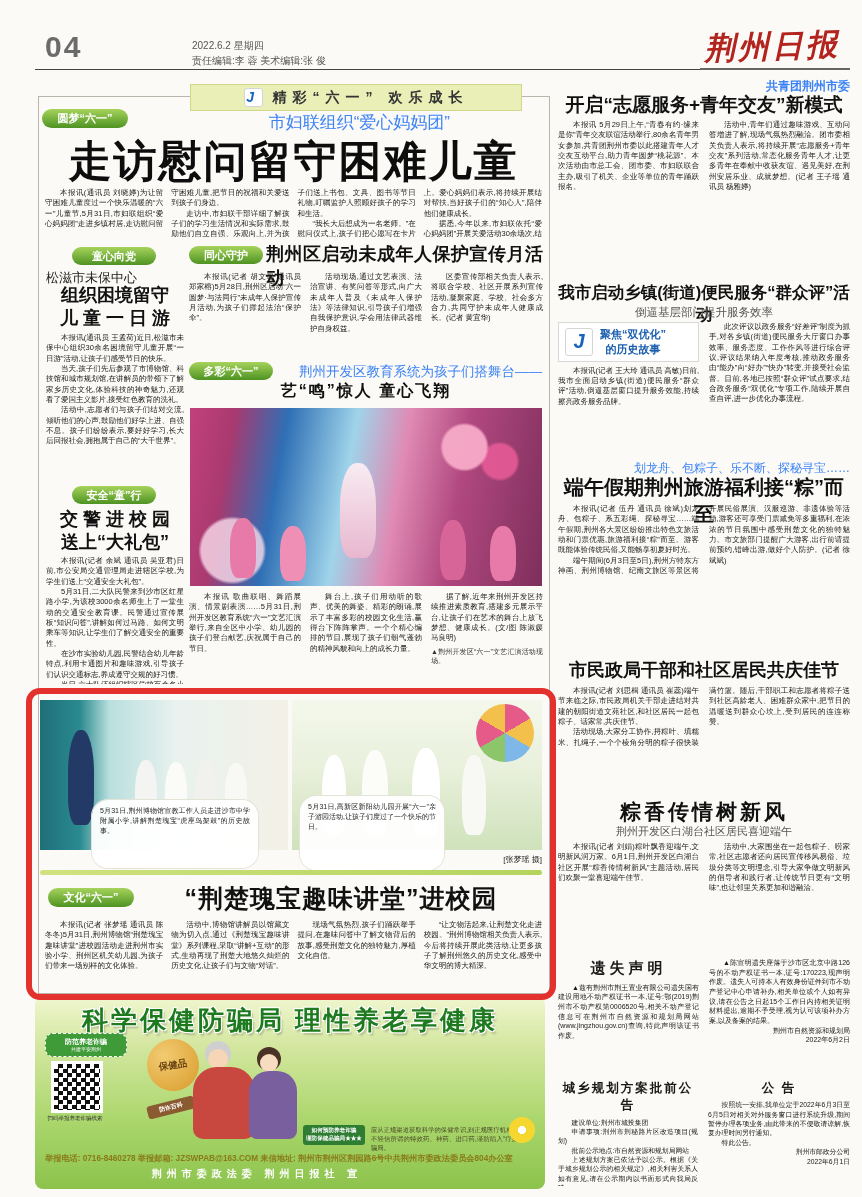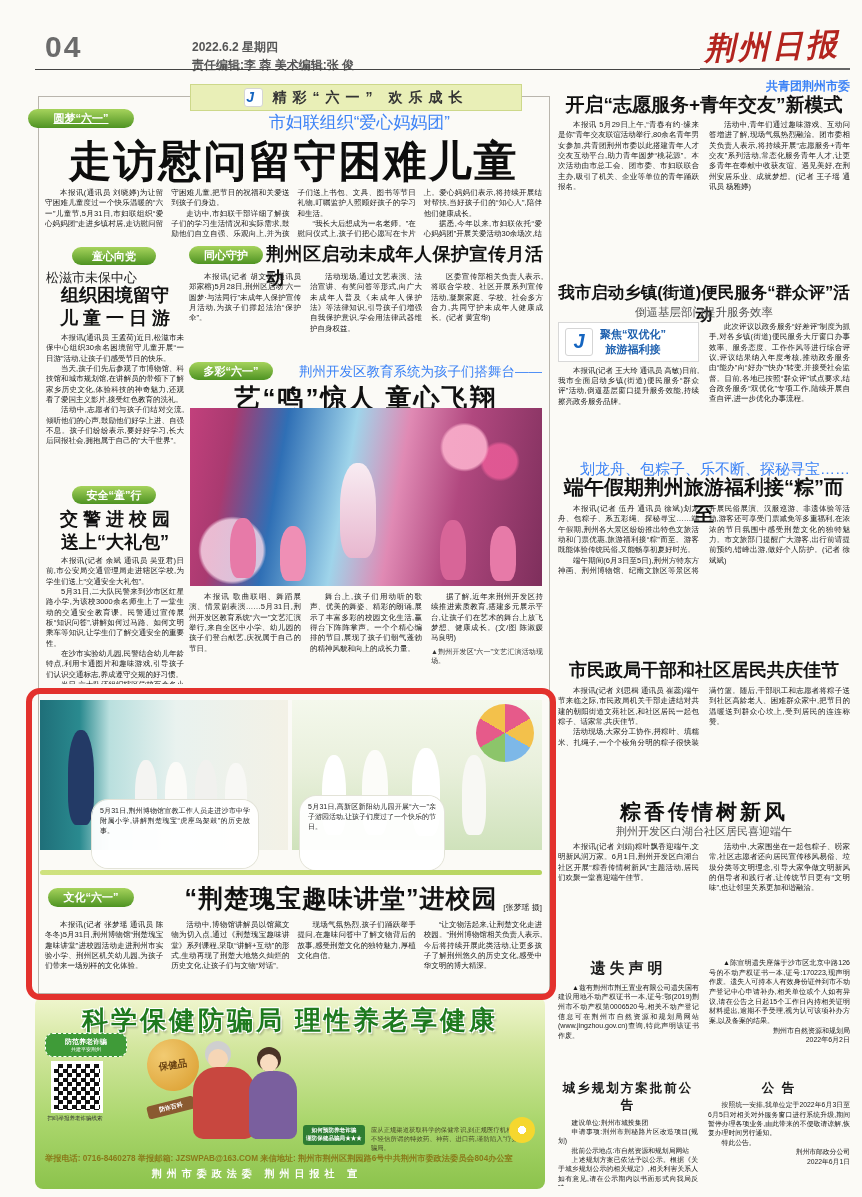--- a/index.html
+++ b/index.html
@@ -2,21 +2,21 @@
 <html><head>
 <meta charset="utf-8">
 <style>
   html,body{margin:0;padding:0;}
   body{width:862px;height:1197px;position:relative;background:#fbfaf6;
        font-family:"Liberation Sans",sans-serif;color:#1a1a1a;overflow:hidden;}
   .abs{position:absolute;}
   
   .pagenum{font-size:30px;font-weight:700;color:#6b6b6b;letter-spacing:2px;}
   .secttl{font-size:27px;font-weight:700;color:#5f5f5f;letter-spacing:10px;}
-  .dateline{font-size:12px;color:#555;line-height:1.5;font-weight:bold;}
+  .dateline{font-size:10px;color:#555;line-height:1.5;}
   .masthead{font-size:31px;font-weight:900;color:#b3241f;font-style:italic;
             font-family:"Liberation Serif",serif;letter-spacing:3px;transform:rotate(-2deg);}
   .headrule{border-top:1.6px solid #444;}
   .mastrule{border-top:2.5px solid #666;}
   
   .frame{border:1px solid #b9b5ad;}
   
   .badge{background:linear-gradient(180deg,#a6d35c,#4e9322);color:#fff;font-weight:700;
          border-radius:999px;text-align:center;display:flex;align-items:center;justify-content:center;}
   .banner{background:#e9efb7;border:1px solid #cdd88a;display:flex;align-items:center;
@@ -100,21 +100,21 @@
 <div class="abs headrule" style="left:35px;top:69px;width:690px;"></div>
 <div class="abs mastrule" style="left:700px;top:68px;width:150px;"></div>
 
 <div class="abs frame" style="left:38px;top:96px;width:510px;height:896px;"></div>
 
 <div class="abs banner" style="left:190px;top:84px;width:330px;height:25px;">
   <span class="jlogo">J</span>
   <span data-bind="special.banner_label">精彩“六一” 欢乐成长</span>
 </div>
 
-<div class="abs badge" style="left:28px;top:109px;width:106px;height:19px;font-size:11px;text-decoration:underline;" data-bind="special.lead.badge">圆梦“六一”</div>
+<div class="abs badge" style="left:42px;top:109px;width:86px;height:19px;font-size:11px;" data-bind="special.lead.badge">圆梦“六一”</div>
 <div class="abs kicker" style="left:150px;top:111px;width:300px;font-size:17px;" data-bind="special.lead.kicker">市妇联组织“爱心妈妈团”</div>
 <div class="abs mainhl" style="left:45px;top:133px;width:497px;font-size:43px;" data-bind="special.lead.headline">走访慰问留守困难儿童</div>
 <div class="abs news c4" style="left:45px;top:188px;width:497px;height:56px;">
   <div data-bind-list="special.lead.cols"><p>本报讯(通讯员 刘晓婷)为让留守困难儿童度过一个快乐温暖的“六一”儿童节,5月31日,市妇联组织“爱心妈妈团”走进乡镇村居,走访慰问留守困难儿童,把节日的祝福和关爱送到孩子们身边。</p><p>走访中,市妇联干部详细了解孩子们的学习生活情况和实际需求,鼓励他们自立自强、乐观向上,并为孩子们送上书包、文具、图书等节日礼物,叮嘱监护人照顾好孩子的学习和生活。</p><p>“我长大后想成为一名老师。”在慰问仪式上,孩子们把心愿写在卡片上。爱心妈妈们表示,将持续开展结对帮扶,当好孩子们的“知心人”,陪伴他们健康成长。</p><p>据悉,今年以来,市妇联依托“爱心妈妈团”开展关爱活动30余场次,结对帮扶留守困难儿童200余名,用实际行动为孩子们撑起一片爱的天空。(记者 李莉 黄宜华)</p></div>
 </div>
 
 <div class="abs badge" style="left:72px;top:247px;width:84px;height:18px;font-size:11px;" data-bind="special.left1.badge">童心向党</div>
 <div class="abs" style="left:46px;top:269px;width:138px;font-size:13px;color:#222;" data-bind="special.left1.kicker">松滋市未保中心</div>
 <div class="abs hl" style="left:46px;top:284px;width:138px;font-size:18px;line-height:1.25;">
   <span style="display:block;" data-bind="special.left1.headline_line1">组织困境留守</span>
@@ -134,21 +134,21 @@
 </div>
 
 <div class="abs badge" style="left:189px;top:246px;width:74px;height:18px;font-size:11px;" data-bind="special.protect.badge">同心守护</div>
 <div class="abs hl" style="left:266px;top:242px;width:278px;font-size:18px;text-align:left;letter-spacing:.5px;" data-bind="special.protect.headline">荆州区启动未成年人保护宣传月活动</div>
 <div class="abs news c3" style="left:189px;top:272px;width:354px;height:82px;">
   <div data-bind-list="special.protect.cols"><p>本报讯(记者 胡文馨 通讯员 郑家榕)5月28日,荆州区启动“六一圆梦·与法同行”未成年人保护宣传月活动,为孩子们撑起法治“保护伞”。</p><p>活动现场,通过文艺表演、法治宣讲、有奖问答等形式,向广大未成年人普及《未成年人保护法》等法律知识,引导孩子们增强自我保护意识,学会用法律武器维护自身权益。</p><p>区委宣传部相关负责人表示,将联合学校、社区开展系列宣传活动,凝聚家庭、学校、社会多方合力,共同守护未成年人健康成长。(记者 黄宜华)</p></div>
 </div>
 
 <div class="abs badge" style="left:189px;top:362px;width:84px;height:18px;font-size:11px;" data-bind="special.art.badge">多彩“六一”</div>
 <div class="abs kicker" style="left:280px;top:363px;width:262px;font-size:13.5px;" data-bind="special.art.kicker">荆州开发区教育系统为孩子们搭舞台——</div>
-<div class="abs hl" style="left:189px;top:381px;width:354px;font-size:26px;letter-spacing:2px;" data-bind="special.art.headline">艺“鸣”惊人 童心飞翔</div>
+<div class="abs hl" style="left:189px;top:381px;width:354px;font-size:16px;letter-spacing:2px;" data-bind="special.art.headline">艺“鸣”惊人 童心飞翔</div>
 <div class="photo photo-stage" style="left:190px;top:408px;width:352px;height:178px;">
   <div class="fig" style="left:150px;top:55px;width:36px;height:95px;background:linear-gradient(180deg,#f8ecf2,#e8b7cf);"></div>
   <div class="fig" style="left:40px;top:110px;width:26px;height:60px;background:#e77aa8;"></div>
   <div class="fig" style="left:90px;top:118px;width:26px;height:55px;background:#ef8fb5;"></div>
   <div class="fig" style="left:250px;top:112px;width:26px;height:60px;background:#d86598;"></div>
   <div class="fig" style="left:300px;top:118px;width:26px;height:55px;background:#e77aa8;"></div>
 </div>
 <div class="abs news c3" style="left:189px;top:592px;width:354px;height:100px;">
   <div data-bind-list="special.art.cols"><p>本报讯 歌曲联唱、舞蹈展演、情景剧表演……5月31日,荆州开发区教育系统“六一”文艺汇演举行,来自全区中小学、幼儿园的孩子们登台献艺,庆祝属于自己的节日。</p><p>舞台上,孩子们用动听的歌声、优美的舞姿、精彩的朗诵,展示了丰富多彩的校园文化生活,赢得台下阵阵掌声。一个个精心编排的节目,展现了孩子们朝气蓬勃的精神风貌和向上的成长力量。</p><p>据了解,近年来荆州开发区持续推进素质教育,搭建多元展示平台,让孩子们在艺术的舞台上放飞梦想、健康成长。(文/图 陈淑媛 马良明)</p></div>
   <p class="note" data-bind="special.art.note">▲荆州开发区“六一”文艺汇演活动现场。</p>
@@ -165,21 +165,21 @@
 </div>
 <div class="photo photo-parade" style="left:292px;top:700px;width:250px;height:150px;">
   <div class="umbrella" style="right:8px;top:4px;width:58px;height:58px;"></div>
   <div class="fig" style="left:30px;top:55px;width:24px;height:80px;background:#ffffff;"></div>
   <div class="fig" style="left:70px;top:50px;width:26px;height:85px;background:#fcfcf9;"></div>
   <div class="fig" style="left:120px;top:48px;width:28px;height:88px;background:#ffffff;"></div>
   <div class="fig" style="left:170px;top:55px;width:24px;height:80px;background:#f8f8f4;"></div>
 </div>
 <div class="bubble" style="left:92px;top:800px;width:150px;height:56px;" data-bind="special.culture.caption_left">5月31日,荆州博物馆宣教工作人员走进沙市中学附属小学,讲解荆楚瑰宝“虎座鸟架鼓”的历史故事。</div>
 <div class="bubble" style="left:300px;top:796px;width:128px;height:62px;" data-bind="special.culture.caption_right">5月31日,高新区新阳幼儿园开展“六一”亲子游园活动,让孩子们度过了一个快乐的节日。</div>
-<div class="abs credit" style="left:462px;top:854px;width:80px;text-align:right;margin-top:48px;" data-bind="special.culture.photo_credit">[张梦瑶 摄]</div>
+<div class="abs credit" style="left:462px;top:854px;width:80px;text-align:right;" data-bind="special.culture.photo_credit">[张梦瑶 摄]</div>
 <div class="abs greenbar" style="left:40px;top:870px;width:502px;height:5px;"></div>
 
 <div class="abs badge" style="left:48px;top:888px;width:86px;height:19px;font-size:11px;" data-bind="special.culture.badge">文化“六一”</div>
 <div class="abs hl" style="left:140px;top:882px;width:402px;font-size:25px;letter-spacing:1px;" data-bind="special.culture.headline">“荆楚瑰宝趣味讲堂”进校园</div>
 <div class="abs news c4" style="left:45px;top:920px;width:497px;height:64px;">
   <div data-bind-list="special.culture.cols"><p>本报讯(记者 张梦瑶 通讯员 陈冬冬)5月31日,荆州博物馆“荆楚瑰宝趣味讲堂”进校园活动走进荆州市实验小学、荆州区机关幼儿园,为孩子们带来一场别样的文化体验。</p><p>活动中,博物馆讲解员以馆藏文物为切入点,通过《荆楚瑰宝趣味讲堂》系列课程,采取“讲解+互动”的形式,生动再现了荆楚大地悠久灿烂的历史文化,让孩子们与文物“对话”。</p><p>现场气氛热烈,孩子们踊跃举手提问,在趣味问答中了解文物背后的故事,感受荆楚文化的独特魅力,厚植文化自信。</p><p>“让文物活起来,让荆楚文化走进校园。”荆州博物馆相关负责人表示,今后将持续开展此类活动,让更多孩子了解荆州悠久的历史文化,感受中华文明的博大精深。</p></div>
 </div>
 
 <div class="abs kicker" style="left:558px;top:78px;width:292px;font-size:12px;font-weight:700;" data-bind="right.a1.kicker">共青团荆州市委</div>
 <div class="abs hl" style="left:558px;top:92px;width:292px;font-size:19px;" data-bind="right.a1.headline">开启“志愿服务+青年交友”新模式</div>
@@ -187,27 +187,27 @@
   <div data-bind-list="right.a1.cols"><p>本报讯 5月29日上午,“青春有约·缘来是你”青年交友联谊活动举行,80余名青年男女参加,共青团荆州市委以此搭建青年人才交友互动平台,助力青年圆梦“桃花源”。本次活动由市总工会、团市委、市妇联联合主办,吸引了机关、企业等单位的青年踊跃报名。</p><p>活动中,青年们通过趣味游戏、互动问答增进了解,现场气氛热烈融洽。团市委相关负责人表示,将持续开展“志愿服务+青年交友”系列活动,常态化服务青年人才,让更多青年在奉献中收获友谊、遇见美好,在荆州安居乐业、成就梦想。(记者 王子瑶 通讯员 杨雅婷)</p></div>
 </div>
 
 <div class="abs hl" style="left:556px;top:282px;width:296px;font-size:16.5px;" data-bind="right.a2.headline">我市启动乡镇(街道)便民服务“群众评”活动</div>
 <div class="abs subhl" style="left:558px;top:305px;width:292px;font-size:11.5px;" data-bind="right.a2.subtitle">倒逼基层部门提升服务效率</div>
 <div class="abs news c2" style="left:558px;top:322px;width:292px;height:126px;">
   <div class="logobox">
     <span class="jlogo">J</span>
     <span class="logotxt">
       <span style="display:block;" data-bind="right.a2.logo_line1">聚焦“双优化”</span>
-      <span style="display:block;" data-bind="right.a2.logo_line2">旅游福利接</span>
+      <span style="display:block;" data-bind="right.a2.logo_line2">的历史故事</span>
     </span>
   </div>
   <div data-bind-list="right.a2.cols"><p>本报讯(记者 王大玲 通讯员 高敏)日前,我市全面启动乡镇(街道)便民服务“群众评”活动,倒逼基层窗口提升服务效能,持续擦亮政务服务品牌。</p><p>此次评议以政务服务“好差评”制度为抓手,对各乡镇(街道)便民服务大厅窗口办事效率、服务态度、工作作风等进行综合评议,评议结果纳入年度考核,推动政务服务由“能办”向“好办”“快办”转变,并接受社会监督。目前,各地已按照“群众评”试点要求,结合政务服务“双优化”专项工作,陆续开展自查自评,进一步优化办事流程。</p></div>
 </div>
 
-<div class="abs kicker" style="left:558px;top:460px;width:292px;font-size:15px;" data-bind="right.a3.kicker">划龙舟、包粽子、乐不断、探秘寻宝……</div>
+<div class="abs kicker" style="left:558px;top:460px;width:292px;font-size:12px;" data-bind="right.a3.kicker">划龙舟、包粽子、乐不断、探秘寻宝……</div>
 <div class="abs hl" style="left:558px;top:474px;width:292px;font-size:20px;" data-bind="right.a3.headline">端午假期荆州旅游福利接“粽”而至</div>
 <div class="abs news c2" style="left:558px;top:504px;width:292px;height:136px;">
   <div data-bind-list="right.a3.cols"><p>本报讯(记者 伍丹 通讯员 徐斌)划龙舟、包粽子、系五彩绳、探秘寻宝……端午假期,荆州各大景区纷纷推出特色文旅活动和门票优惠,旅游福利接“粽”而至。游客既能体验传统民俗,又能畅享初夏好时光。</p><p>端午期间(6月3日至5日),荆州方特东方神画、荆州博物馆、纪南文旅区等景区将开展民俗展演、汉服巡游、非遗体验等活动,游客还可享受门票减免等多重福利,在浓浓的节日氛围中感受荆楚文化的独特魅力。市文旅部门提醒广大游客,出行前请提前预约,错峰出游,做好个人防护。(记者 徐斌斌)</p></div>
 </div>
 
 <div class="abs hl" style="left:558px;top:658px;width:292px;font-size:18px;" data-bind="right.a4.headline">市民政局干部和社区居民共庆佳节</div>
 <div class="abs news c2" style="left:558px;top:686px;width:292px;height:100px;">
   <div data-bind-list="right.a4.cols"><p>本报讯(记者 刘思楫 通讯员 崔蕊)端午节来临之际,市民政局机关干部走进结对共建的朝阳街道文苑社区,和社区居民一起包粽子、话家常,共庆佳节。</p><p>活动现场,大家分工协作,捋粽叶、填糯米、扎绳子,一个个棱角分明的粽子很快装满竹篮。随后,干部职工和志愿者将粽子送到社区高龄老人、困难群众家中,把节日的温暖送到群众心坎上,受到居民的连连称赞。</p></div>
 </div>
 

